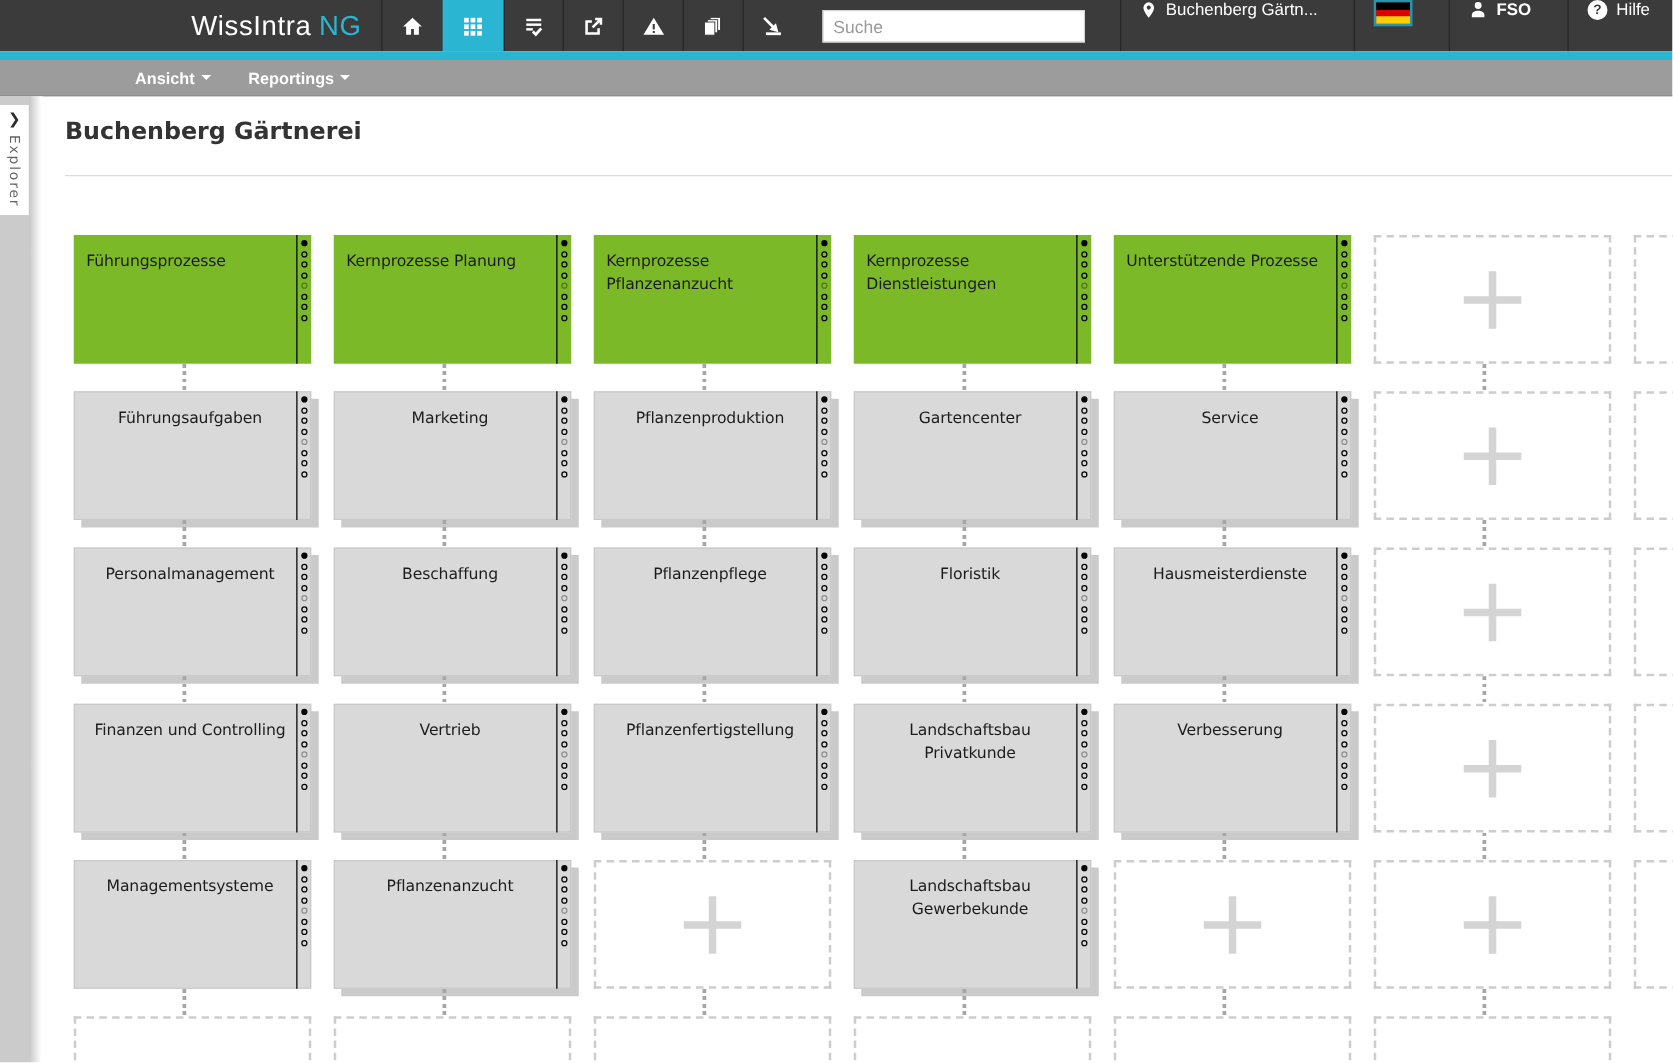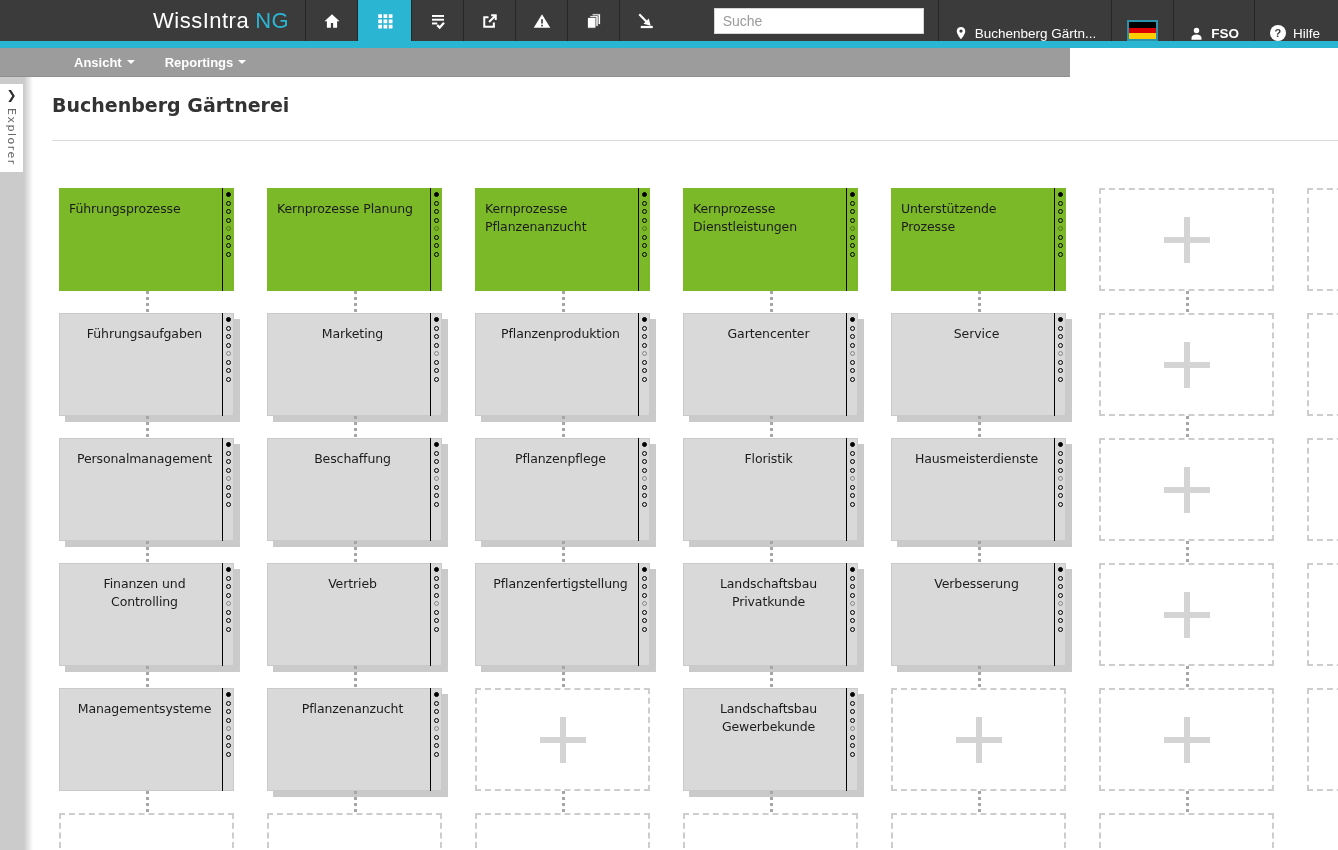--- a/index.html
+++ b/index.html
@@ -19,33 +19,33 @@
              border-left:1px solid #272727; cursor:pointer; }
   .navcell:last-of-type { border-right:1px solid #272727; }
   .navcell.active { background:#2ab5d2; width:54px; }
   .navcell svg { width:18px; height:18px; display:block; }
   .tb-right { margin-left:auto; display:flex; align-items:stretch; }
   .searchwrap { display:flex; align-items:center; padding:0 14px 0 16px; }
   .search { width:210px; height:26px; border:1px solid #d6d6d6; background:#fff;
             font-size:14px; padding:0 8px; color:#333; outline:none;
             font-family:"Liberation Sans", sans-serif; }
   .search::placeholder { color:#9a9a9a; }
-  .tbsec { display:flex; align-items:flex-end; gap:7px; padding:0 15px;
-           border-left:1px solid #272727; color:#fff; font-size:13.5px; white-space:nowrap; }
+  .tbsec { display:flex; align-items:flex-start; gap:7px; padding:0 15px;
+           border-left:1px solid #272727; color:#fff; font-size:13.5px; white-space:nowrap;margin-left:14px; }
   .tbsec svg { display:block; }
   .flagbox { width:31px; height:21px; border:2px solid #2a93ab; display:flex; flex-direction:column; }
   .flagbox i { flex:1; display:block; }
   .helpdot { width:16px; height:16px; border-radius:50%; background:#fff; color:#3b3b3b;
              font-size:11px; font-weight:bold; display:flex; align-items:center; justify-content:center; }
 
   
   .accentbar { position:absolute; left:0; top:41px; width:1338px; height:7px; background:#2ab5d2; }
-  .menubar { position:absolute; left:0; top:48px; width:1070px; height:29px; background:#9c9c9c;
+  .menubar { position:absolute; left:0; top:48px; width:1338px; height:29px; background:#9c9c9c;
              border-bottom:1px solid #8f8f8f; display:flex; align-items:center;
-             padding-left:74px; gap:30px; font-family:"Liberation Sans", sans-serif; }
+             padding-left:108px; gap:30px; font-family:"Liberation Sans", sans-serif; }
   .menuitem { color:#fff; font-size:13px; font-weight:bold; display:flex; align-items:center;
               gap:5px; cursor:pointer; }
   .caret { width:0; height:0; border-left:4px solid transparent; border-right:4px solid transparent;
            border-top:4px solid #fff; display:inline-block; }
 
   
   .rail { position:absolute; left:0; top:77px; bottom:0; width:34px;
           background:linear-gradient(90deg,#cbcbcb 0px,#cbcbcb 24px,#ffffff 33px); }
   .railtab { position:absolute; left:0; top:7px; width:23px; height:88px; background:#fff;
              display:flex; flex-direction:column; align-items:center; padding-top:5px; cursor:pointer; }
@@ -53,21 +53,21 @@
   .railtab .vlabel { writing-mode:vertical-rl; font-size:11px; color:#666; letter-spacing:1.5px; }
 
   
   .pagetitle { position:absolute; left:52px; top:94px; font-size:19px; font-weight:bold; color:#333; }
   .rule { position:absolute; left:52px; top:140px; width:1286px; border-top:1px solid #dcdcdc; }
 
   
   .grid { position:absolute; left:59px; top:188px; width:1485px;
           display:grid; grid-template-columns:repeat(7,178px);
           grid-auto-rows:103px; column-gap:30px; row-gap:22px; }
-  .cell { position:relative; width:175px; height:103px; }
+  .cell { position:relative; width:190px; height:103px; }
   .box { width:100%; height:100%; cursor:pointer; }
   .box .label { position:absolute; left:10px; top:12px; right:14px; font-size:12.5px;
                 line-height:1.4; letter-spacing:-0.1px; color:#1c1c1c; }
   .box.group { background:#7bb928; }
   .box.process { background:#d9d9d9; border:1px solid #c9c9c9;
                  box-shadow:6px 6px 0 0 #cacaca;text-align:center; }
   .box.process.flat { box-shadow:none; }
   .dots { position:absolute; top:0; right:0; bottom:0; width:12px;
           border-left:1px solid #000; padding-top:4px; }
   .dot { display:block; width:5px; height:5px; border:1px solid #000; border-radius:50%;

